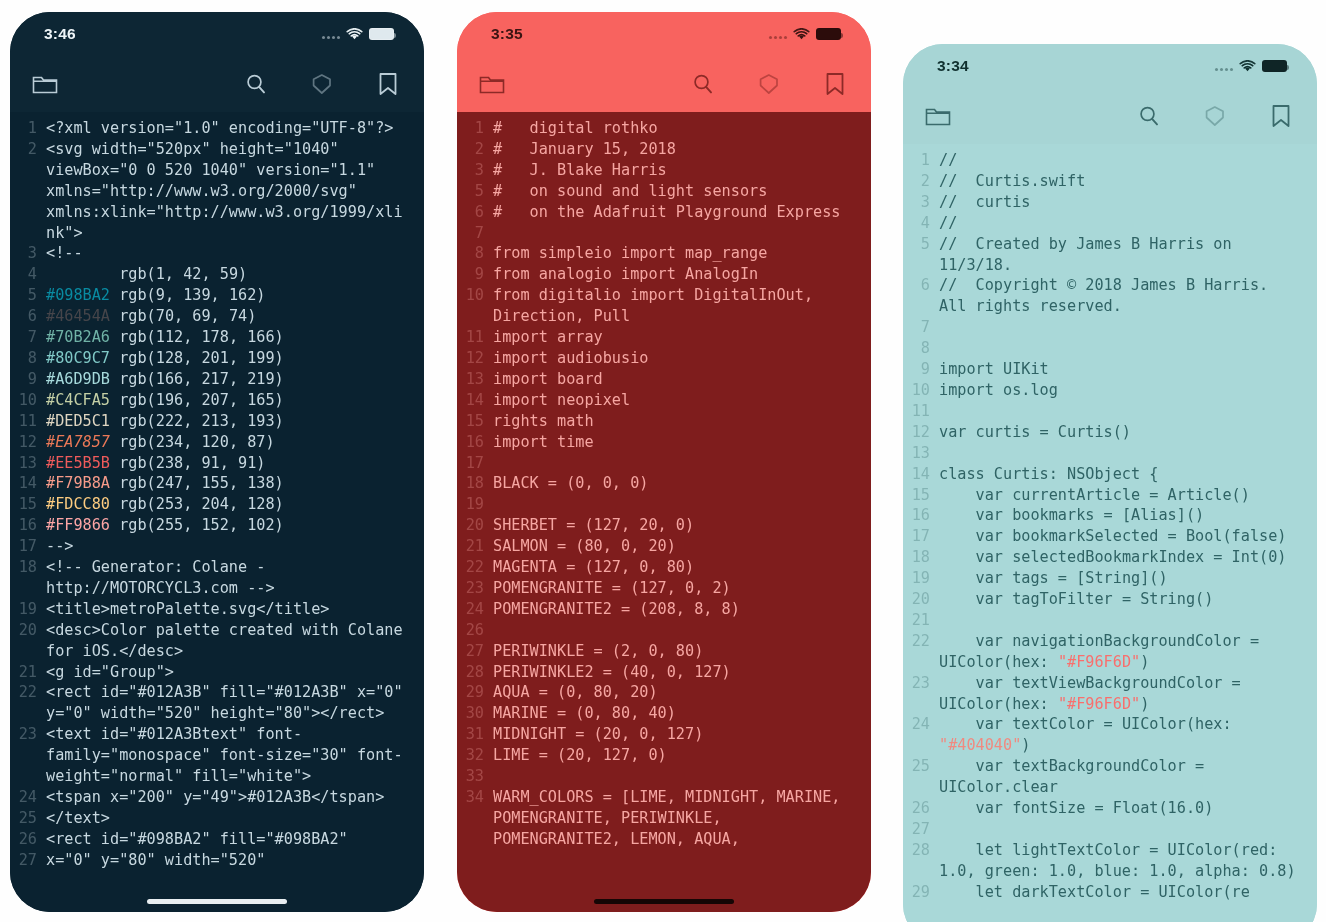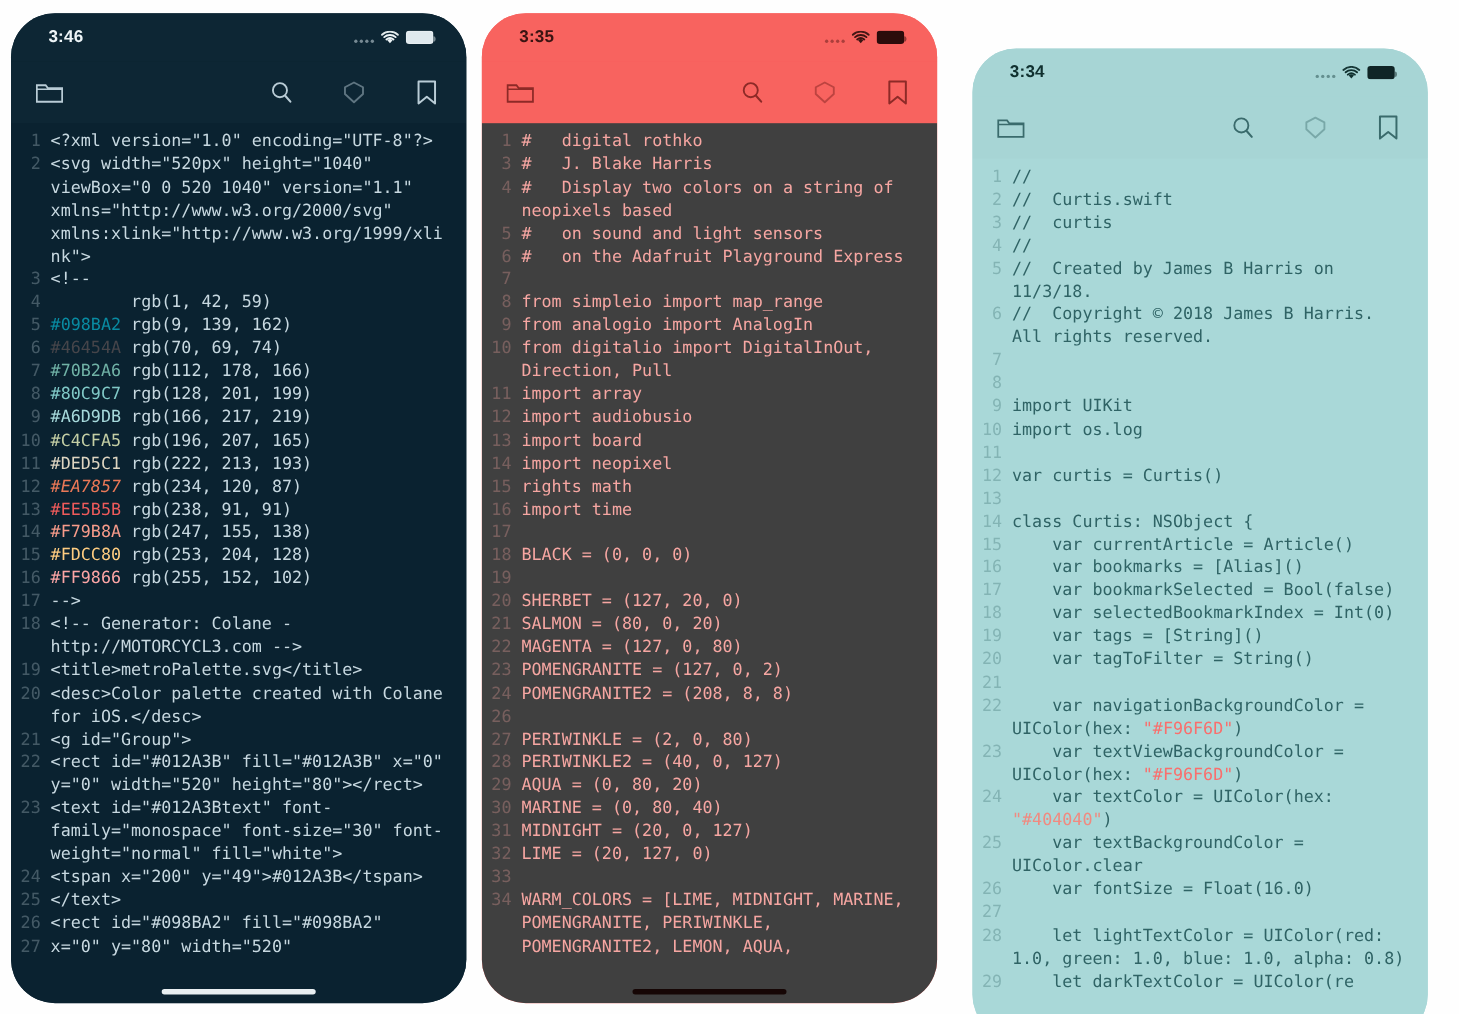--- a/index.html
+++ b/index.html
@@ -21,21 +21,21 @@
   .phone {
     position: relative;
     width: 414px;
     height: 900px;
     margin-top: 12px;
     border-radius: 40px;
     overflow: hidden;
     flex: 0 0 auto;
   }
   .phone.p1 { margin-left: 10px; }
-  .phone.p2 { margin-left: 14px; }
+  .phone.p2 { margin-left: 33px; }
   .phone.p3 { margin-left: 32px; }
 
   .statusbar {
     height: 44px;
     display: flex;
     align-items: center;
     justify-content: space-between;
     padding: 0 30px 0 34px;
     font-size: 15.5px;
     font-weight: bold;
@@ -111,21 +111,21 @@
   .p1 .sig-dots i { background: #cfdde4; }
   .p1 .navbar { background: #0d2634; color: #b9ccd6; }
   .p1 .code { background: #0a2230; color: #c7d8e0; }
   .p1 .homebar { background: #e8eef1; }
 
   
   .p2 { background: #f8635f; color: #fde0de; }
   .p2 .statusbar { background: #f8635f; color: #3b1412; }
   .p2 .sig-dots i { background: #6b201d; }
   .p2 .navbar { background: #f8635f; color: #8d2a27; }
-  .p2 .code { background: #404040; color: #f6a6a2; }
+  .p2 .code { background: #7f1d1d; color: #f6a6a2; }
   .p2 .homebar { background: #160605; }
 
   
   .p3 { background: #a7d5d5; color: #2c5a5c; margin-top: 44px; }
   .p3 .statusbar { background: #a7d5d5; color: #10302f; }
   .p3 .sig-dots i { background: #2d5556; }
   .p3 .navbar { background: #a7d5d5; color: #3a6b6c; }
   .p3 .code { background: #a9d8d8; color: #2f6365; }
   .p3 .homebar { background: #0d1415; }
 </style>
@@ -338,26 +338,26 @@
             </svg>
         </span>
       </span>
     </div>
     <div class="code">
         <div class="ln">
           <span class="num">1</span>
           <span class="txt">#   digital rothko</span>
         </div>
         <div class="ln">
+          <span class="num">2</span>
+          <span class="txt">#   January 15, 2018</span>
+        </div>
+        <div class="ln">
           <span class="num">3</span>
           <span class="txt">#   J. Blake Harris</span>
-        </div>
-        <div class="ln">
-          <span class="num">4</span>
-          <span class="txt">#   Display two colors on a string of neopixels based</span>
         </div>
         <div class="ln">
           <span class="num">5</span>
           <span class="txt">#   on sound and light sensors</span>
         </div>
         <div class="ln">
           <span class="num">6</span>
           <span class="txt">#   on the Adafruit Playground Express</span>
         </div>
         <div class="ln">

